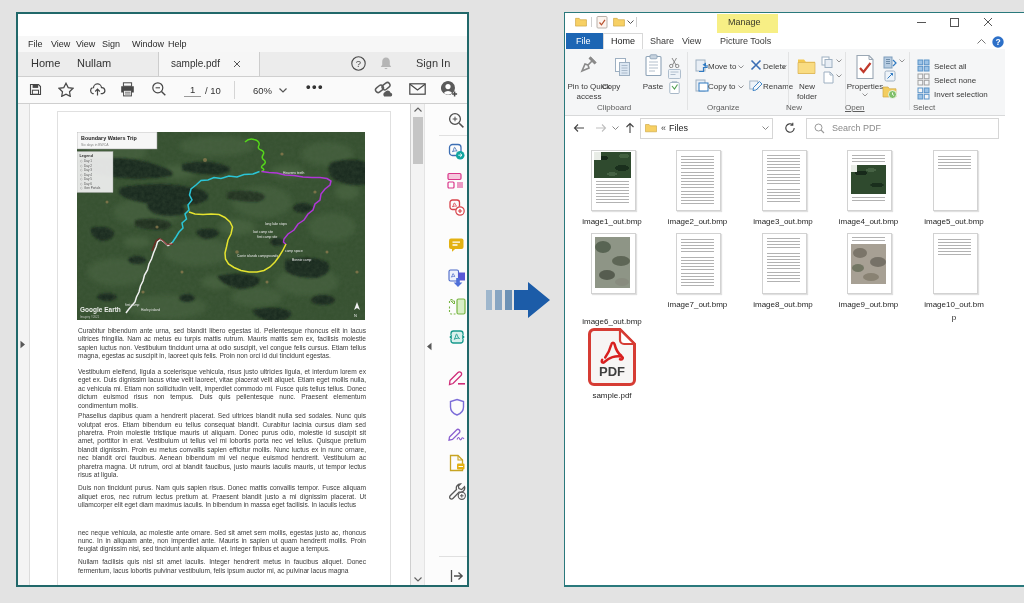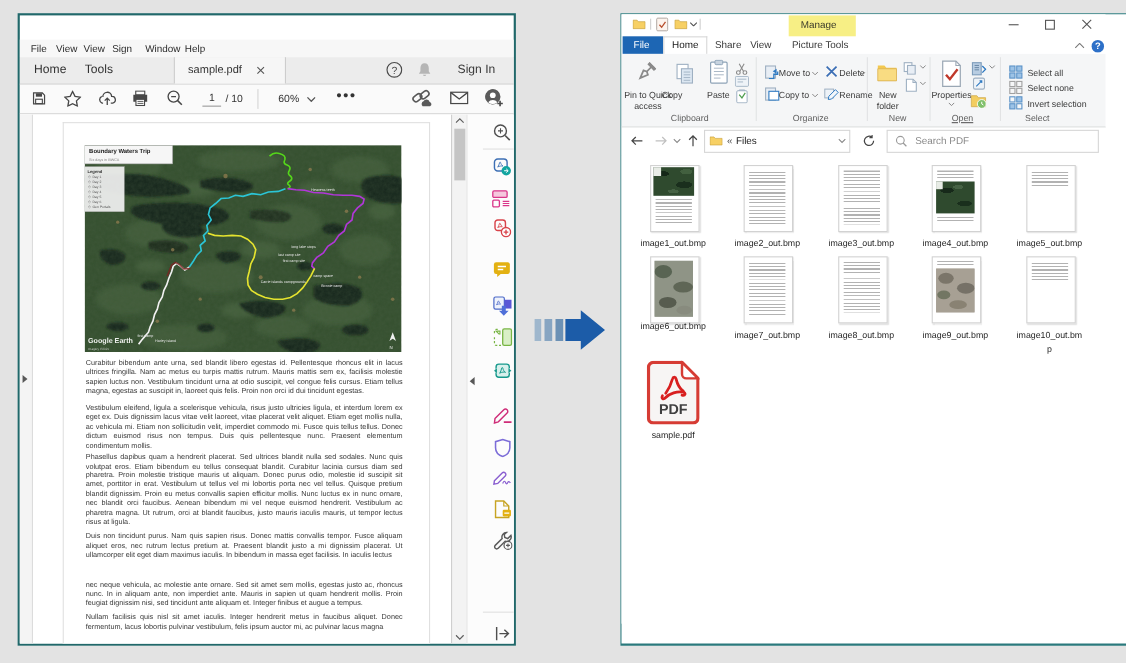--- a/index.html
+++ b/index.html
@@ -24,21 +24,21 @@
   
   #tpanel{left:406px;top:0;width:43px;height:481px;background:#fcfcfc;border-left:1px solid #e4e4e4;}
   
   #expl{left:564px;top:12px;width:440px;height:572px;border:2px solid #2a797c;border-width:1px 2px 2px 1px;background:#fff;padding-left:26px;}
   #ex-title{left:0;top:0;width:440px;height:20px;background:#fff;}
   #ex-tabs{left:0;top:20px;width:440px;height:16px;background:#fff;}
   #ex-ribbon{left:0;top:36px;width:440px;height:66px;background:#f5f6f7;border-bottom:1px solid #d8d9da;}
   #ex-addr{left:0;top:103px;width:440px;height:25px;background:#fff;}
   #ex-content{left:0;top:128px;width:440px;height:426px;background:#fff;}
   #ex-status{left:0;top:554px;width:440px;height:18px;background:#fff;border-top:1px solid #e3e3e3;font-size:8px;color:#4a4a4a;}
-  .seclbl{position:absolute;top:54px;font-size:8px;color:#5d5d5d;width:60px;text-align:center;}
+  .seclbl{position:absolute;top:54px;font-size:8px;color:#5d5d5d;width:60px;text-align:left;}
   .lbl2{position:absolute;font-size:8px;color:#3a3a3a;text-align:center;line-height:10px;}
   .rtext{position:absolute;font-size:8px;color:#3a3a3a;}
   .vline{position:absolute;top:3px;height:58px;width:1px;background:#e2e3e4;}
   .thumbpage{position:absolute;width:43px;height:59px;background:#fff;border:1px solid #d2d2d2;box-shadow:1px 1px 1px rgba(0,0,0,0.12);}
   .flabel{position:absolute;font-size:8px;color:#1f1f1f;text-align:center;width:86px;line-height:13px;}
   .jl{text-align:justify;text-align-last:justify;}
   .ll{text-align:left;}
   .tlines{position:absolute;background:repeating-linear-gradient(to bottom,#b2b2b2 0px,#b2b2b2 1px,transparent 1px,transparent 3px);}
 </style>
 </head>
@@ -47,21 +47,21 @@
   <div class="abs" id="acro-menu">
     <span style="left:10px;">File</span>
       <span style="left:33px;">View</span>
       <span style="left:58px;">View</span>
       <span style="left:84px;">Sign</span>
       <span style="left:114px;">Window</span>
       <span style="left:150px;">Help</span>
   </div>
   <div class="abs" id="acro-tabs">
     <span class="abs" style="left:13px;top:5px;font-size:11px;color:#323232;">Home</span>
-    <span class="abs" style="left:59px;top:5px;font-size:11px;color:#323232;">Tools</span>
+    <span class="abs" style="left:59px;top:5px;font-size:11px;color:#323232;">Nullam</span>
     <div class="abs" style="left:140px;top:0;width:100px;height:24px;background:#f6f6f6;border-left:1px solid #cdcdcd;border-right:1px solid #cdcdcd;"></div>
     <span class="abs" style="left:153px;top:6px;font-size:10px;color:#323232;">sample.pdf</span>
     <svg class="abs" style="left:215px;top:8px;" width="8" height="8" viewBox="0 0 8 8">
         <path d="M1 1 L7 7 M7 1 L1 7" stroke="#555" stroke-width="1"></path>
       </svg>
     <svg class="abs" style="left:333px;top:4px;" width="15" height="15" viewBox="0 0 15 15">
         <circle cx="7.5" cy="7.5" r="6.7" fill="none" stroke="#4a4a4a" stroke-width="1.1"></circle>
         <text x="7.5" y="11" font-size="9.5" text-anchor="middle" fill="#4a4a4a" font-family="Liberation Sans">?</text>
       </svg>
     <svg class="abs" style="left:361px;top:4px;" width="14" height="15" viewBox="0 0 14 15">
@@ -671,21 +671,21 @@
     </div>
     <div class="thumbpage" style="left:367.5px;top:92px;">
       <div class="tlines" style="left:4px;top:5px;width:33px;height:16px;"></div>
     </div>
 
     <div class="flabel" style="left:4px;top:74px;">image1_out.bmp</div>
     <div class="flabel" style="left:89.5px;top:74px;">image2_out.bmp</div>
     <div class="flabel" style="left:175px;top:74px;">image3_out.bmp</div>
     <div class="flabel" style="left:260.5px;top:74px;">image4_out.bmp</div>
     <div class="flabel" style="left:346px;top:74px;">image5_out.bmp</div>
-    <div class="flabel" style="left:4px;top:149px;">image6_out.bmp</div>
+    <div class="flabel" style="left:4px;top:174px;">image6_out.bmp</div>
     <div class="flabel" style="left:89.5px;top:157px;">image7_out.bmp</div>
     <div class="flabel" style="left:175px;top:157px;">image8_out.bmp</div>
     <div class="flabel" style="left:260.5px;top:157px;">image9_out.bmp</div>
     <div class="flabel" style="left:346px;top:157px;text-align:center;">image10_out.bm<br>p</div>
 
     <svg class="abs" style="left:23px;top:187px;" width="48" height="58" viewBox="0 0 48 58">
       <path d="M6 1.5 H32 L46.5 16 V52 a4.5 4.5 0 0 1 -4.5 4.5 H6 A4.5 4.5 0 0 1 1.5 52 V6 A4.5 4.5 0 0 1 6 1.5 Z" fill="#f7f5f4" stroke="#d63c34" stroke-width="3"></path>
       <path d="M32 1.5 L46.5 16 H36 a4 4 0 0 1 -4 -4 Z" fill="#fff" stroke="#d63c34" stroke-width="2.2"></path>
       <path d="M17.2 29.5 C19.8 26 22.2 20.8 23.4 16.3 C23.9 14.2 26.1 14.2 26.6 16.4 C27.7 21 29.8 25.2 33.2 27.6" stroke="#d81f1f" stroke-width="2.5" fill="none" stroke-linecap="round"></path>
         <path d="M14.2 31.8 C12.8 34.6 15.2 35.6 17.2 33.4 C20.8 29.6 27.6 27.4 33 28.5 C36 29.2 35 32 32 31.3" stroke="#d81f1f" stroke-width="2.5" fill="none" stroke-linecap="round"></path>

